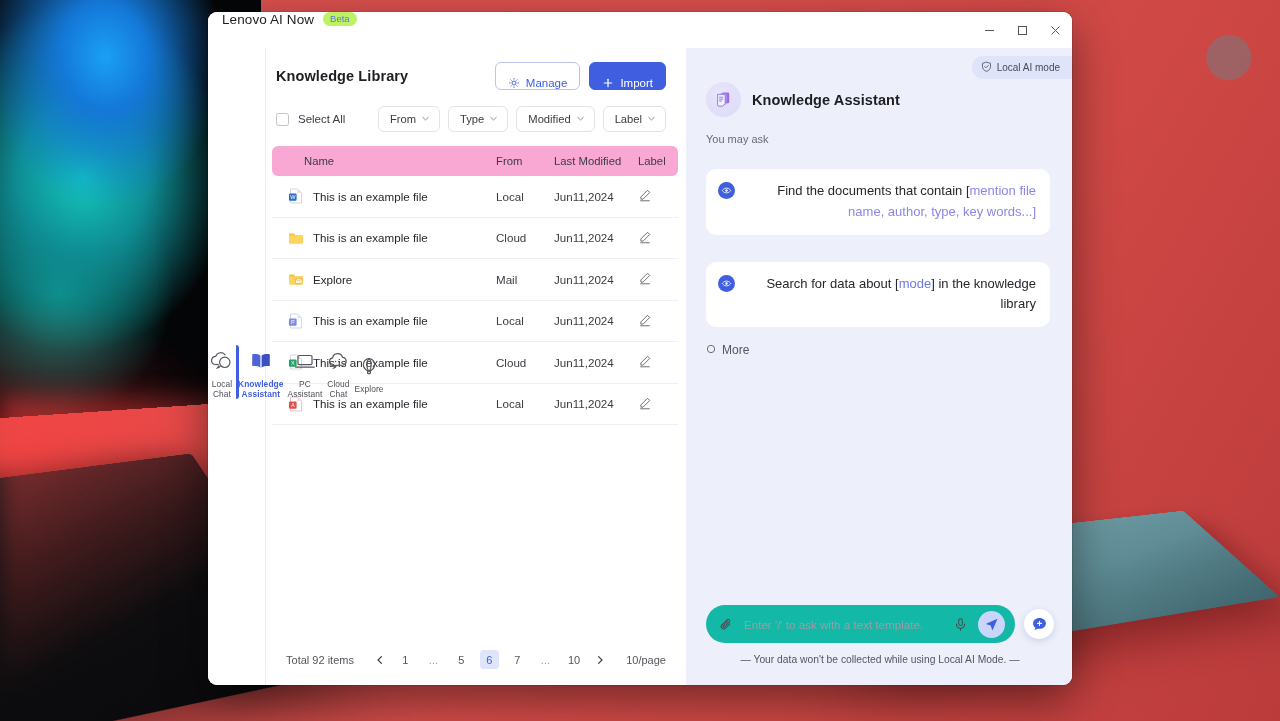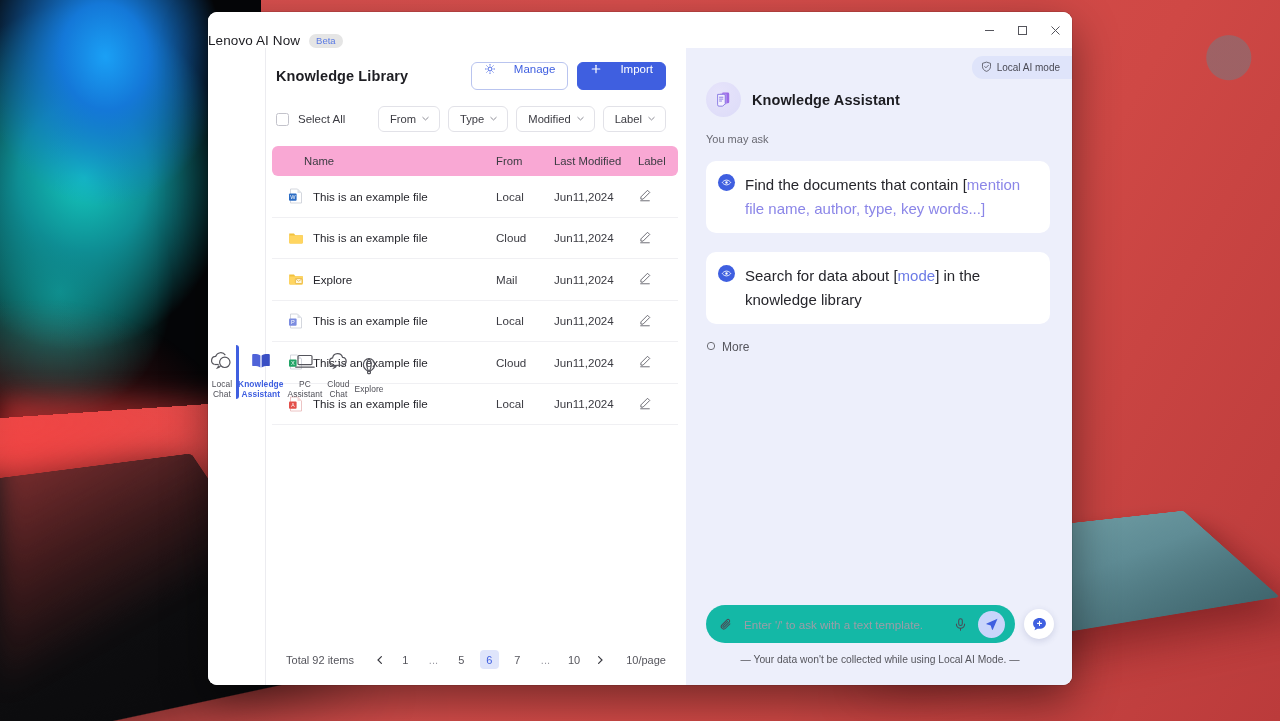--- a/index.html
+++ b/index.html
@@ -70,32 +70,33 @@
     box-shadow: 0 16px 46px rgba(0,0,0,.45), 0 0 0 1px rgba(0,0,0,.10);
     overflow: hidden;
     display: flex;
     flex-direction: column;
   }
 
   
   #titlebar {
     height: 36px;
     flex: 0 0 36px;
-    display: flex; align-items: flex-end;
+    display: flex; align-items: flex-start;
+    padding-left: 14px;
     background: #fff;
     position: relative;
     z-index: 5;
   }
   #app-title {
     font-size: 13.5px; color: #1d1d22; font-weight: 400;
     letter-spacing: .1px;
   }
   #beta-badge {
     margin-left: 9px;
-    background: #e5e5e5;
+    background: #bef264;
     color: #5a7ae4;
     font-size: 9.5px;
     padding: 2px 7px 2.5px;
     border-radius: 9px;
     line-height: 1;
   }
   #win-controls { margin-left: auto; display: flex; height: 36px; }
   .win-btn {
     width: 33px; height: 36px;
     display: flex; align-items: center; justify-content: center;
@@ -154,21 +155,21 @@
     background: #fff;
     min-height: 0;
   }
   #lib-header {
     display: flex; align-items: center;
     padding: 14px 20px 0 10px;
   }
   #lib-title { font-size: 14.5px; font-weight: 700; color: #1d1d22; letter-spacing: .1px; }
   #lib-actions { margin-left: auto; display: flex; gap: 9px; }
   .btn {
-    height: 28px; display: inline-flex; align-items: flex-start; gap: 18px;
+    height: 28px; display: inline-flex; align-items: flex-end; gap: 6px;
     border-radius: 6px; font-size: 11.5px; padding: 0 12px; cursor: pointer;
     white-space: nowrap;
   }
   .btn-outline { border: 1px solid #b9c4ef; color: #3f5fe0; background: #fff; }
   .btn-primary { background: #3f5fe0; color: #fff; border: 1px solid #3f5fe0; }
   .btn svg { display: block; }
 
   #filter-row {
     display: flex; align-items: center;
     padding: 16px 20px 14px 10px;
@@ -263,26 +264,27 @@
     background: #fff; border-radius: 10px;
     padding: 12px 15px;
     font-size: 11.8px; color: #26262c; line-height: 1.62;
   }
   .lk-blue { color: #4f8bf0; }
   .lk-indigo { color: #6b7ae6; }
   .lk-purple { color: #8b86e8; }
 
   #ask-label { font-size: 11px; color: #6a6a73; padding: 16px 0 8px 20px; }
   .sugg {
-    margin: 8px 22px 11px 20px;
+    margin: 16px 22px 11px 20px;
     background: #fff; border-radius: 10px;
     padding: 12px 14px 12px 12px;
     display: flex; gap: 10px; align-items: flex-start;
-    font-size: 15px; color: #26262c; line-height: 1.6;
+    font-size: 13px; color: #26262c; line-height: 1.6;
     cursor: pointer;
+    text-align: right;
   }
   .sugg-ico {
     width: 17px; height: 17px; flex: 0 0 17px; margin-top: 1px;
     border-radius: 50%; background: #3f5fe0;
     display: flex; align-items: center; justify-content: center;
   }
   #more-row {
     display: flex; align-items: center; gap: 6px;
     padding: 5px 0 0 20px;
     font-size: 12px; color: #55555c; cursor: pointer;

